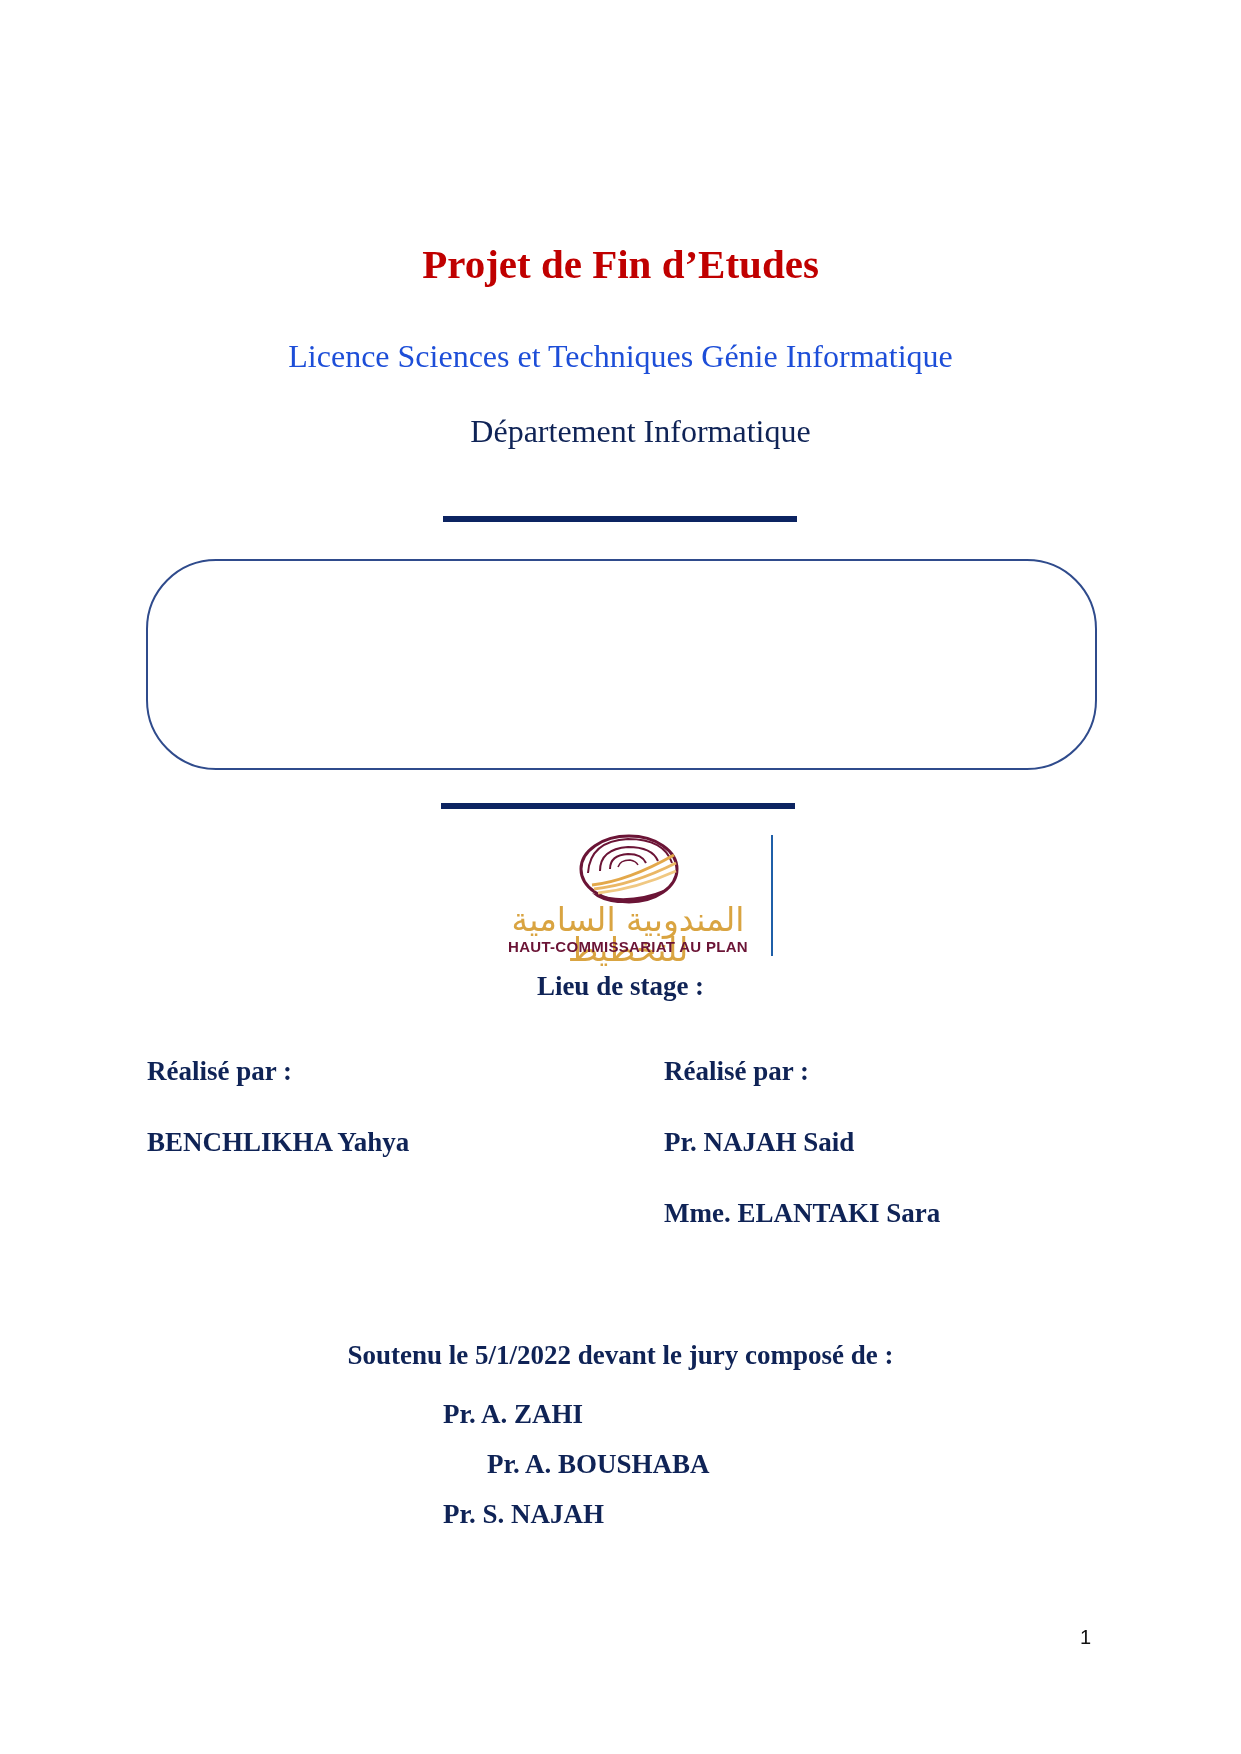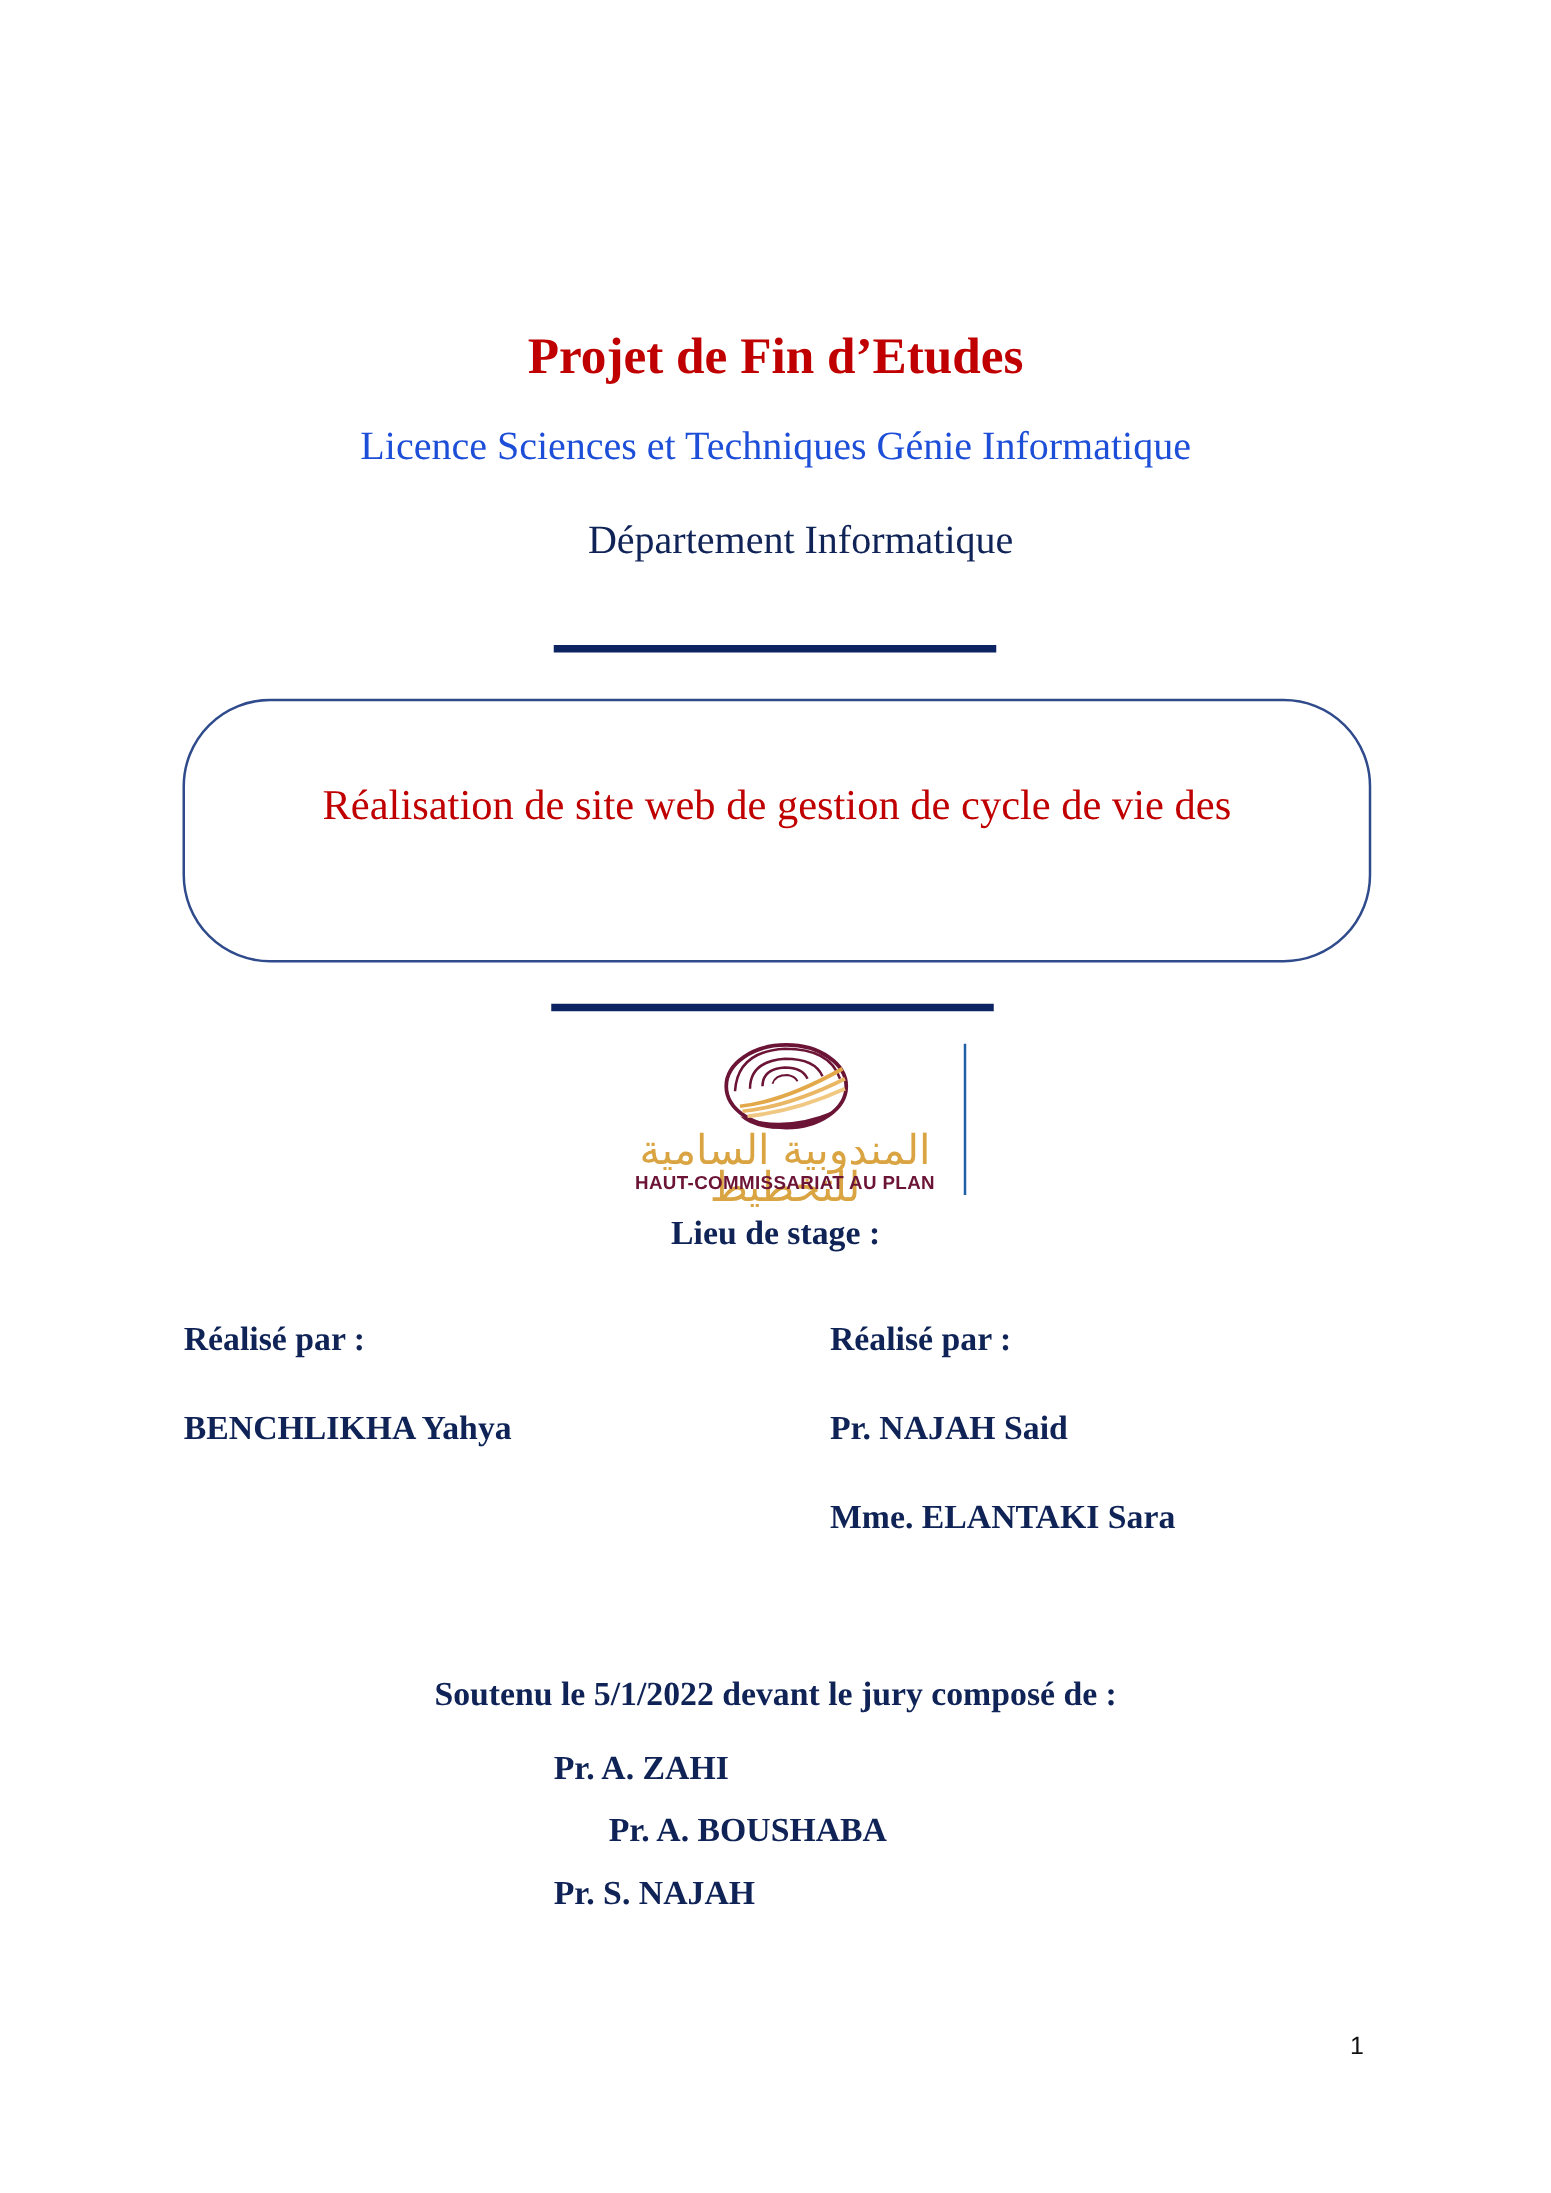--- a/index.html
+++ b/index.html
@@ -1,20 +1,20 @@
 <!DOCTYPE html>
 <html><head>
 <meta charset="utf-8">
 <style>
   html, body { margin: 0; padding: 0; background: #ffffff; }
   body { width: 1241px; height: 1754px; position: relative; overflow: hidden;
          font-family: "Liberation Serif", "DejaVu Serif", serif; }
   .abs { position: absolute; }
   .center { left: 0; width: 1241px; text-align: center; }
-  .title { top: 236px; font-size: 41px; font-weight: bold; color: #c00000; line-height: 56px; margin-top: 20px; }
+  .title { top: 236px; font-size: 41px; font-weight: bold; color: #c00000; line-height: 56px; }
   .subtitle { top: 334px; font-size: 32px; color: #1d4ed8; line-height: 44px; }
   .dept { top: 409px; font-size: 32px; color: #0f2356; line-height: 44px; padding-left: 20px; }
   .rule { height: 6px; background: #0c2461; }
   .rule1 { left: 443px; width: 354px; top: 516px; }
   .rule2 { left: 441px; width: 354px; top: 803px; }
   .box { left: 146px; top: 559px; width: 951px; height: 211px; border: 2px solid #2f4b8c;
          border-radius: 70px; box-sizing: border-box; }
   .box-text { position: absolute; left: 0; right: 0; top: 66px; text-align: center;
               font-size: 34px; color: #c00000; line-height: 36px; }
   .logo-line { left: 771px; top: 835px; width: 2px; height: 121px; background: #1f5fa8; }
@@ -40,21 +40,20 @@
 <body>
 
 <div class="abs center title">Projet de Fin d’Etudes</div>
 <div class="abs center subtitle">Licence Sciences et Techniques Génie Informatique</div>
 <div class="abs center dept">Département Informatique</div>
 
 <div class="abs rule rule1"></div>
 
 <div class="abs box">
   <div class="box-text">
-    <div>Réalisation de site web de gestion de cycle de vie des</div>
   </div>
 </div>
 
 <div class="abs rule rule2"></div>
 
 <div class="abs" style="left:578px; top:833px; width:102px; height:72px;">
   <svg width="102" height="72" viewBox="0 0 102 72">
     <ellipse cx="51" cy="36" rx="48" ry="33" fill="none" stroke="#6b1436" stroke-width="3"></ellipse>
     <path d="M10 40 Q 12 8 50 6 Q 86 6 94 30" fill="none" stroke="#6b1436" stroke-width="2"></path>
     <path d="M22 38 Q 22 16 50 14 Q 74 14 80 28" fill="none" stroke="#6b1436" stroke-width="2"></path>

